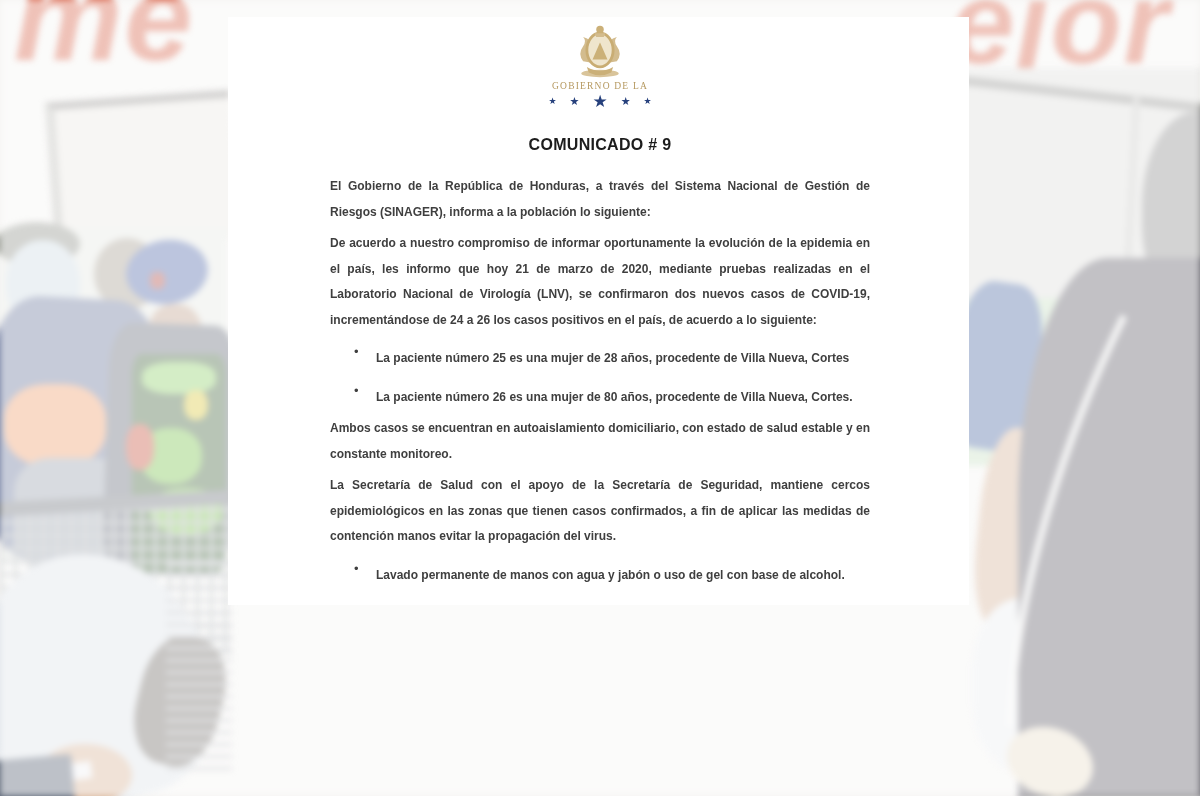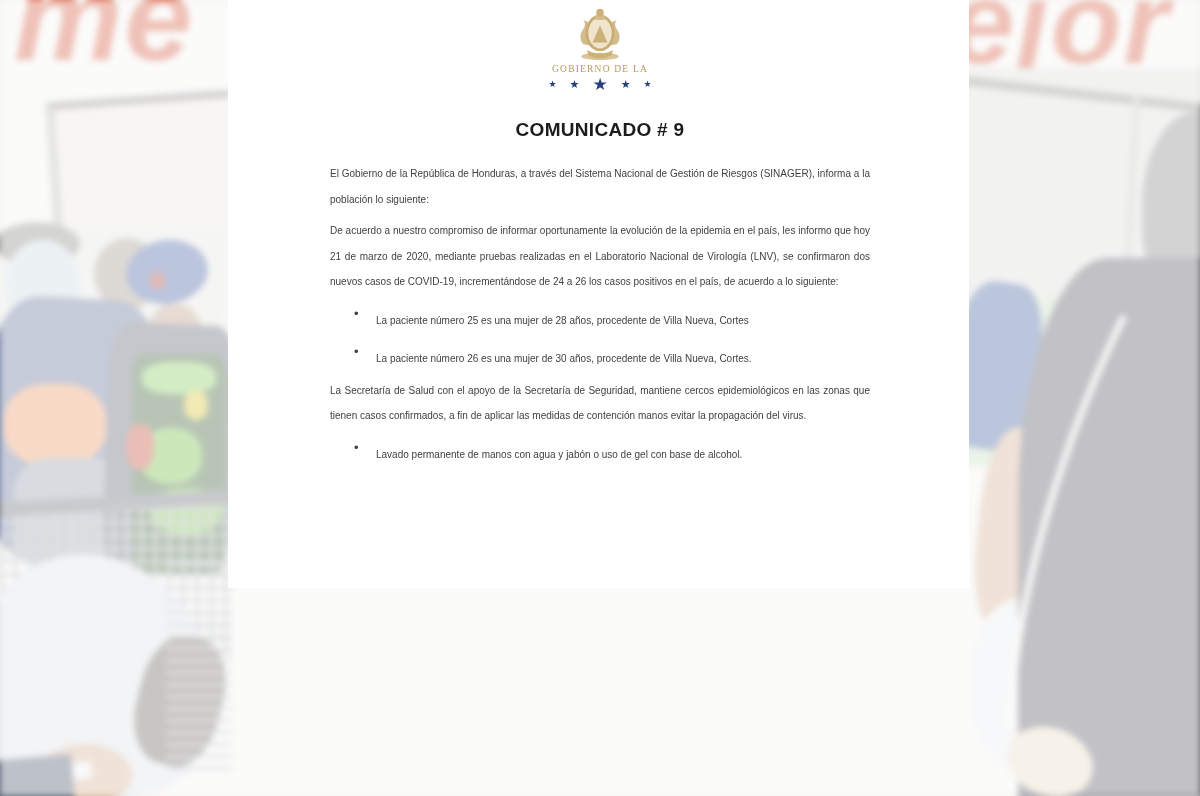--- a/index.html
+++ b/index.html
@@ -60,31 +60,31 @@
   .bag          { left:972px;  top:598px; width:124px; height:174px; background:#e9ecef; border-radius:40%; }
   .distant      { left:1082px; top:356px; width:72px;  height:152px; background:#8a9096; border-radius:36%; }
   .head-right   { left:1142px; top:112px; width:116px; height:206px; background:#8b8b8d; border-radius:46%; }
   .jacket-right { left:1018px; top:258px; width:196px; height:540px; background:#5f5e66; border-radius:46% 0 0 0; }
   .stripe-svg   { left:988px;  top:288px; }
   .glove        { left:1006px; top:728px; width:88px;  height:68px;  background:#e6dcc9; border-radius:50%; transform:rotate(20deg); }
 
   .fade { inset:0; background:rgba(255,255,255,0.62); }
 
   
-  .doc { position:absolute; left:228px; top:0; width:741px; height:588px; background:#ffffff;
+  .doc { position:absolute; left:228px; top:17px; width:741px; height:588px; background:#ffffff;
          padding:0 99px 0 102px; z-index:2; }
   .emblem-wrap { margin:3px auto 0; width:64px; height:60px; display:flex; justify-content:center; }
   .org-name { text-align:center; color:#b5985f; font-family:"Liberation Serif", serif;
               font-size:9.5px; letter-spacing:1.2px; line-height:12px; text-transform:uppercase; }
   .stars { display:flex; justify-content:center; align-items:center; gap:13px; height:18px; color:#26407c; }
   .star-s { font-size:9px; }  .star-m { font-size:11px; }  .star-l { font-size:17px; }
-  .doc-title { margin-top:26px; text-align:center; font-weight:700; font-size:19px;
+  .doc-title { margin-top:26px; text-align:center; font-weight:700; font-size:16px;
                letter-spacing:0.3px; color:#1c1c1c; }
   .doc-body { margin-top:20px; }
-  .doc-body p { font-size:10px; line-height:25.5px; color:#3f3f3f; text-align:justify; margin-top:6px; }
+  .doc-body p { font-size:12px; line-height:25.5px; color:#3f3f3f; text-align:justify; margin-top:6px;font-weight:bold; }
   .doc-body p:first-child { margin-top:0; }
   .bullet { position:relative; padding-left:46px; margin-top:6px; }
   .bullet p { margin-top:13px; }
   .bullet .mark { position:absolute; left:24px; top:-2px; font-size:13px; color:#3f3f3f; }
 </style>
 </head>
 <body>
 
 <div class="stage">
 
@@ -169,23 +169,24 @@
     <div class="doc-body">
       <p>El Gobierno de la República de Honduras, a través del Sistema Nacional de Gestión de Riesgos (SINAGER), informa a la población lo siguiente:</p>
       <p>De acuerdo a nuestro compromiso de informar oportunamente la evolución de la epidemia en el país, les informo que hoy 21 de marzo de 2020, mediante pruebas realizadas en el Laboratorio Nacional de Virología (LNV), se confirmaron dos nuevos casos de COVID-19, incrementándose de 24 a 26 los casos positivos en el país, de acuerdo a lo siguiente:</p>
 
       <div class="bullet">
         <span class="mark">•</span>
         <p>La paciente número 25 es una mujer de 28 años, procedente de Villa Nueva, Cortes</p>
       </div>
       <div class="bullet">
         <span class="mark">•</span>
-        <p>La paciente número 26 es una mujer de 30 años, procedente de Villa Nueva, Cortes.</p>
+        <p>La paciente número 26 es una mujer de 80 años, procedente de Villa Nueva, Cortes.</p>
       </div>
 
+      <p>Ambos casos se encuentran en autoaislamiento domiciliario, con estado de salud estable y en constante monitoreo.</p>
       <p>La Secretaría de Salud con el apoyo de la Secretaría de Seguridad, mantiene cercos epidemiológicos en las zonas que tienen casos confirmados, a fin de aplicar las medidas de contención manos evitar la propagación del virus.</p>
 
       <div class="bullet">
         <span class="mark">•</span>
         <p>Lavado permanente de manos con agua y jabón o uso de gel con base de alcohol.</p>
       </div>
     </div>
   </div>
 
 </div>

